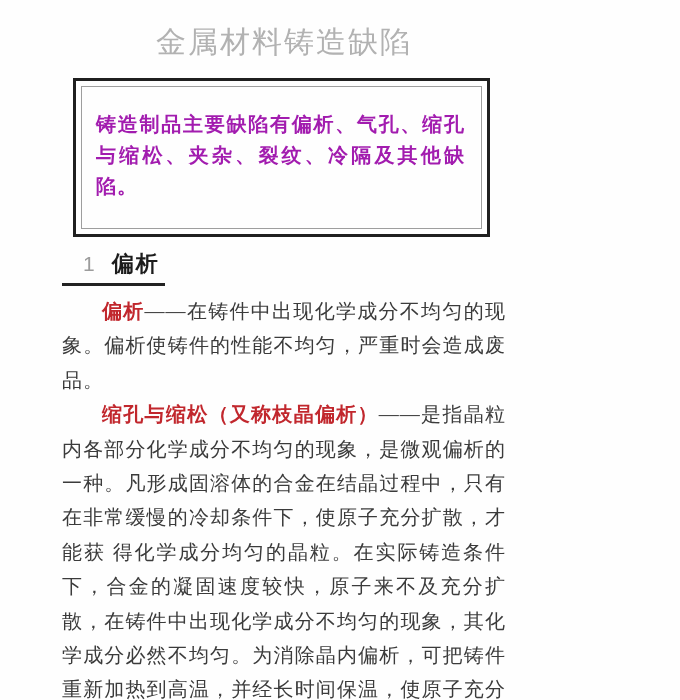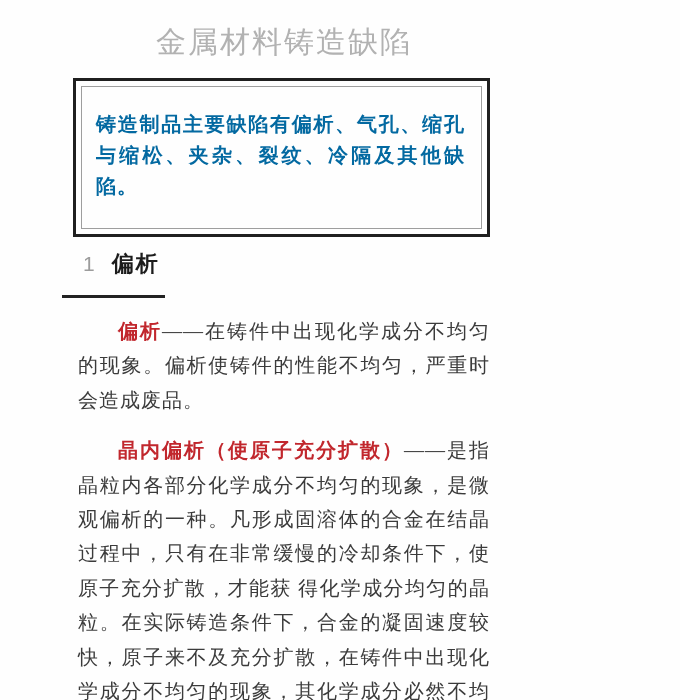--- a/index.html
+++ b/index.html
@@ -37,28 +37,28 @@
     border: 1px solid #9e9e9e;
     padding: 22px 16px 26px 14px;
   }
   .intro-text {
     margin: 0;
     font-size: 20px;
     line-height: 31px;
     font-weight: bold;
     letter-spacing: 1px;
     text-align: justify;
-    color: #0369a1;
+    color: #a21caf;
   }
   
   .section-heading {
     margin: 14px 0 0 62px;
     display: inline-block;
     min-width: 103px;
-    padding-bottom: 16px;
+    padding-bottom: 4px;
     border-bottom: 3px solid #222222;
     font-family: "Liberation Sans", sans-serif;
     line-height: 26px;
     white-space: nowrap;
   }
   .sec-num {
     color: #9c9c9c;
     font-size: 21px;
     padding-left: 21px;
   }
@@ -72,21 +72,21 @@
   
   .body-text {
     margin: 8px 62px 0 62px;
     font-size: 20px;
     line-height: 34.4px;
     letter-spacing: 1px;
     text-align: justify;
     color: #3b3b3b;
   }
   .body-text p {
-    margin: 16px;
+    margin: 0;
     text-indent: 2em;
   }
   .lead {
     color: #c1272d;
     font-weight: bold;
   }
 </style>
 </head>
 <body>
 
@@ -101,16 +101,16 @@
   </div>
 
   <div class="section-heading">
     <span class="sec-num">1</span><span class="sec-title">偏析</span>
   </div>
 
   <div class="body-text">
     <p><span class="lead">偏析</span><span>——在铸件中出现化学成分不均匀的现象。偏析使铸件的性能不均匀，严重时会造成废品。</span></p>
 
 
-    <p><span class="lead">晶内偏析（使原子充分扩散）</span><span>——是指晶粒内各部分化学成分不均匀的现象，是微观偏析的一种。凡形成固溶体的合金在结晶过程中，只有在非常缓慢的冷却条件下，使原子充分扩散，才能获 得化学成分均匀的晶粒。在实际铸造条件下，合金的凝固速度较快，原子来不及充分扩散，在铸件中出现化学成分不均匀的现象，其化学成分必然不均匀。为消除晶内偏析，可把铸件重新加热到高温，并经长时间保温，使原子充分扩散。这种热处理方法称为扩散退火。</span></p>
+    <p><span class="lead">缩孔与缩松（又称枝晶偏析）</span><span>——是指晶粒内各部分化学成分不均匀的现象，是微观偏析的一种。凡形成固溶体的合金在结晶过程中，只有在非常缓慢的冷却条件下，使原子充分扩散，才能获 得化学成分均匀的晶粒。在实际铸造条件下，合金的凝固速度较快，原子来不及充分扩散，在铸件中出现化学成分不均匀的现象，其化学成分必然不均匀。为消除晶内偏析，可把铸件重新加热到高温，并经长时间保温，使原子充分扩散。这种热处理方法称为扩散退火。</span></p>
   </div>
 
 </div>
 
 </body></html>

